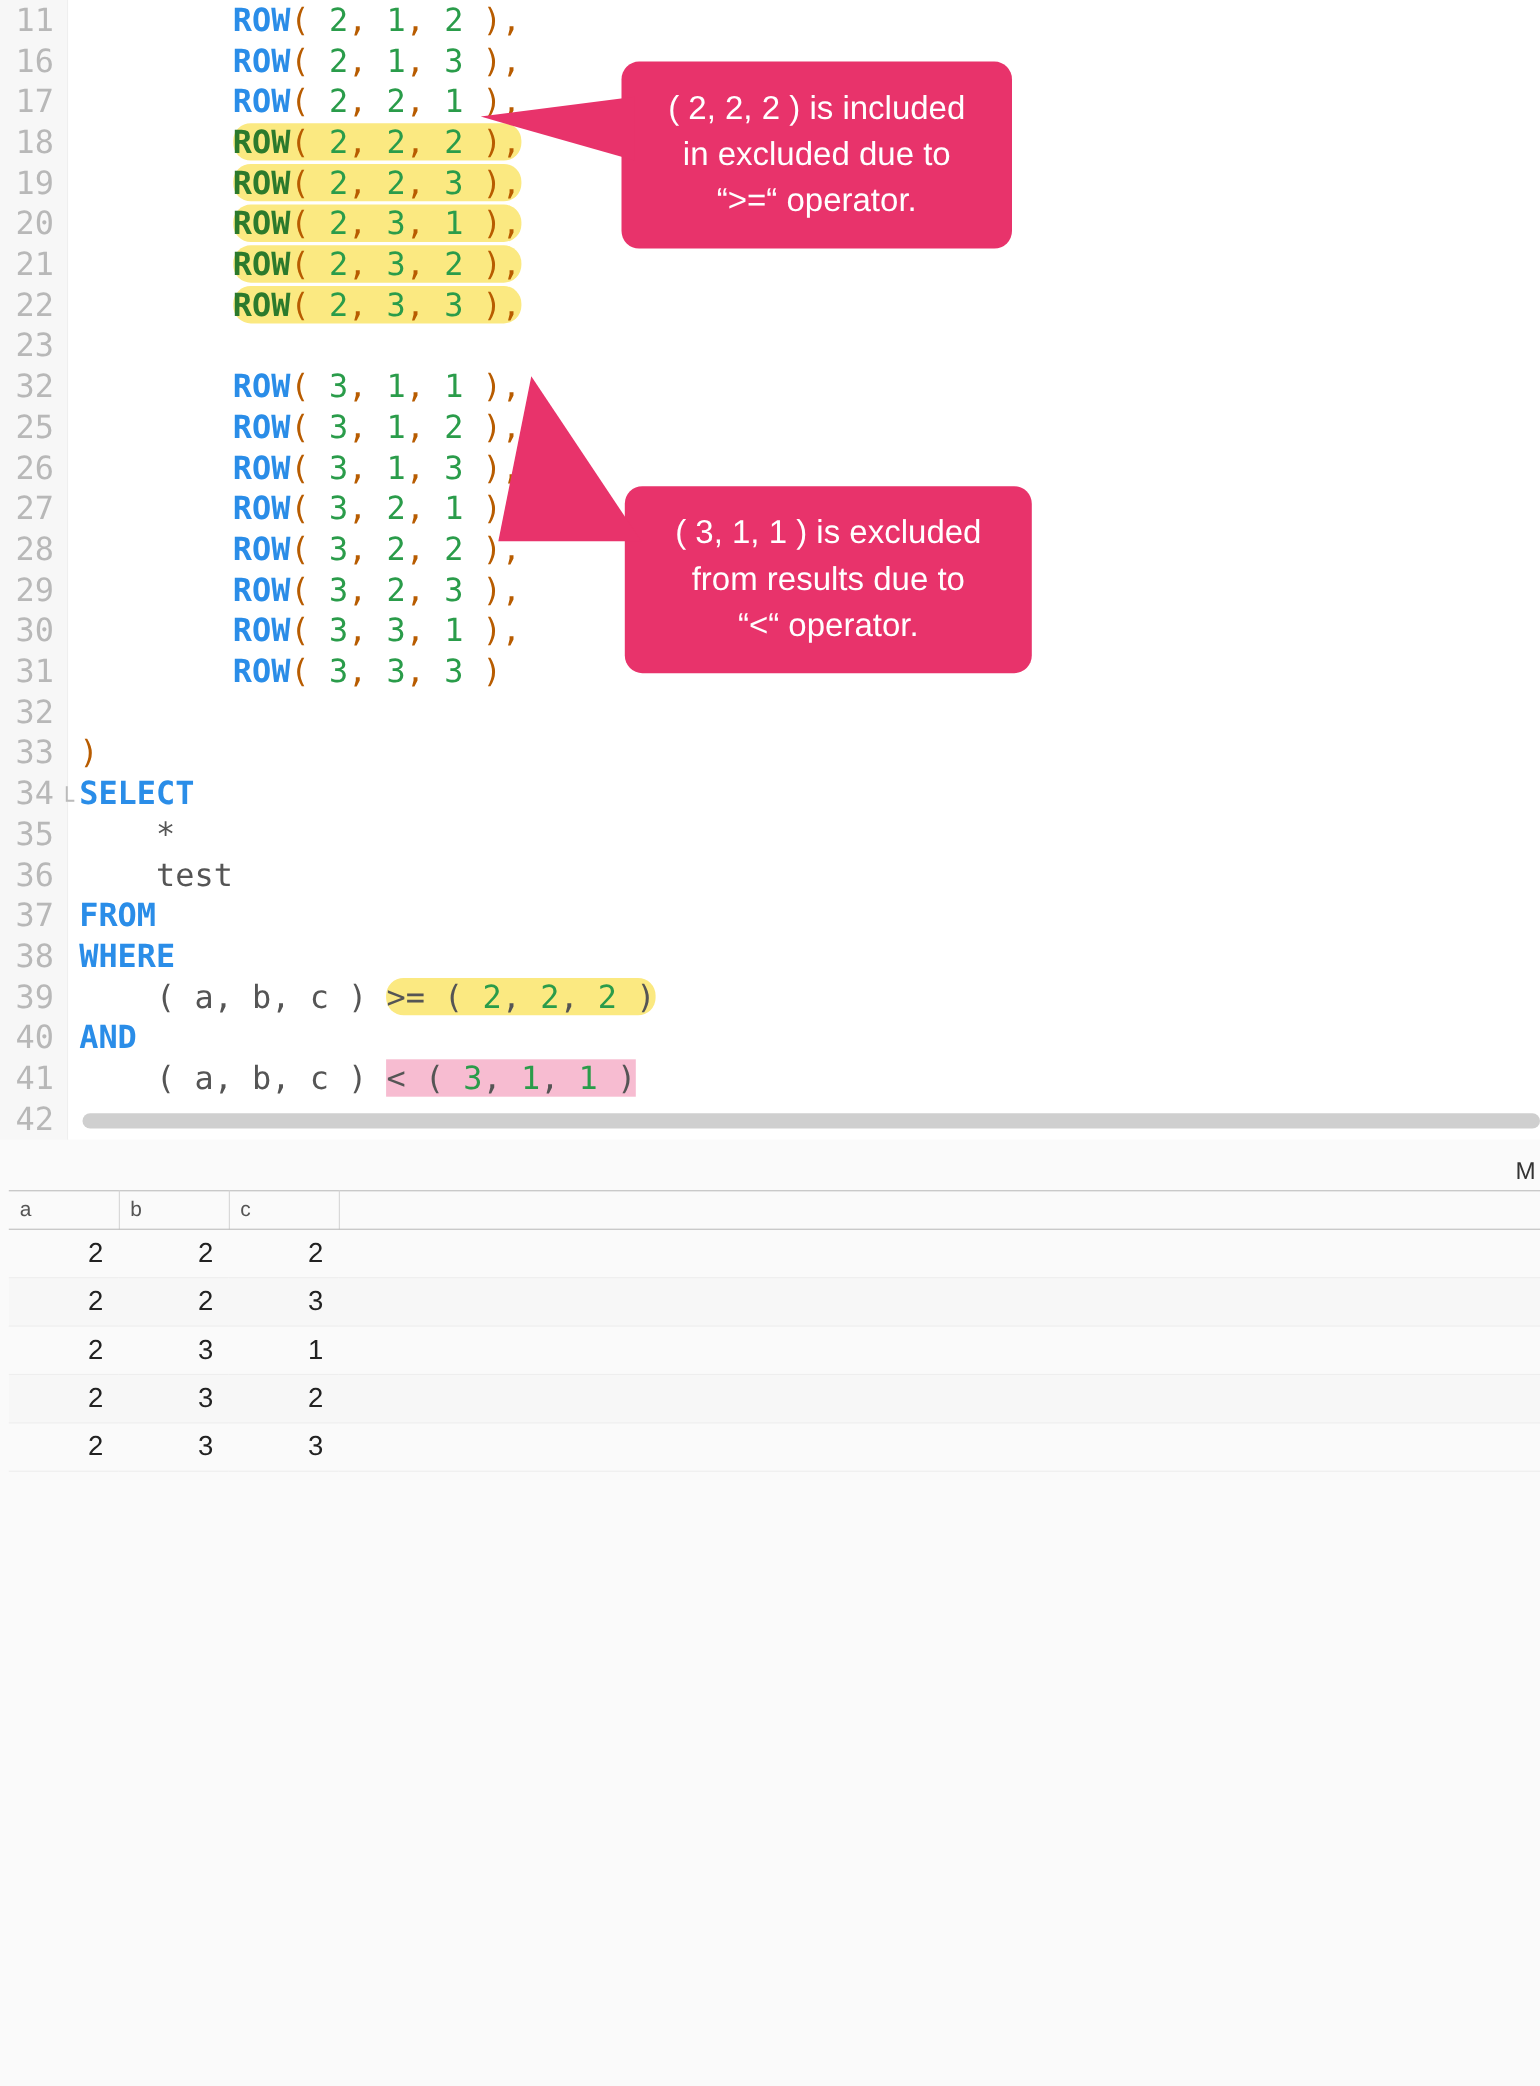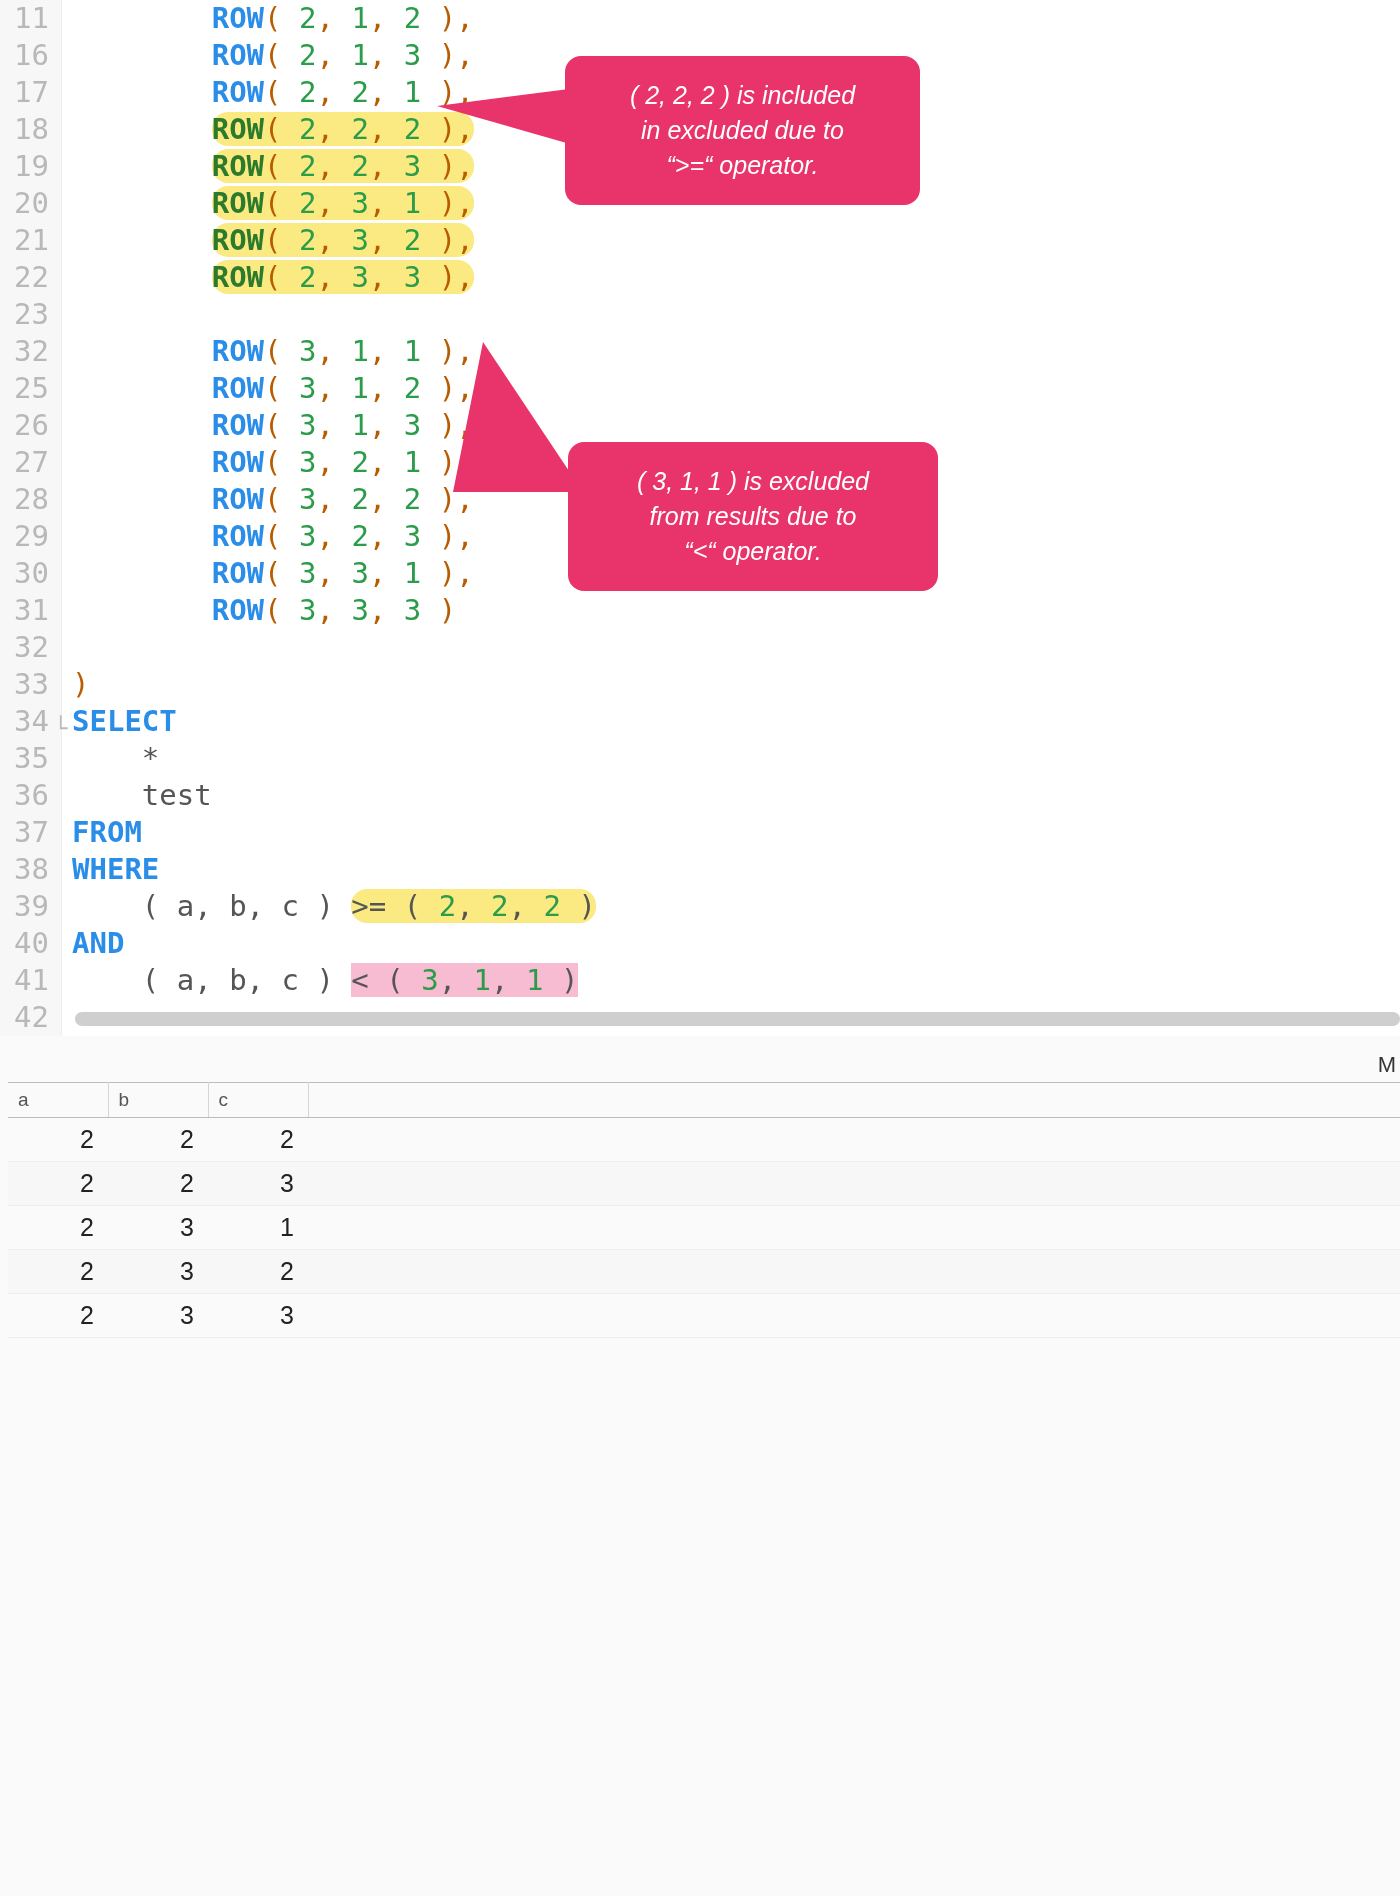--- a/index.html
+++ b/index.html
@@ -51,27 +51,26 @@
   .ident { color: #555; }
   .hl-yellow { background: #fbe981; border-radius: 16px; }
   .hl-yellow .kwrow { color: #2c7a2c; }
   .hl-pink { background: #f7bcd1; }
 
   .callout {
     position: absolute;
     background: #e8336b;
     color: #fff;
     font-family: -apple-system, Helvetica, Arial, sans-serif;
-    font-size: 25px;
+    font-size: 30px;
     line-height: 1.4;
     padding: 22px 28px;
     border-radius: 16px;
     text-align: center;
     font-weight: 400;
-    font-style: italic;
   }
   .callout .tail {
     position: absolute;
     width: 0; height: 0;
   }
   .callout1 { top: 56px; left: 565px; width: 355px; }
   .callout1 .tail {
     left: -128px; top: 32px;
     border-top: 18px solid transparent;
     border-bottom: 40px solid transparent;

